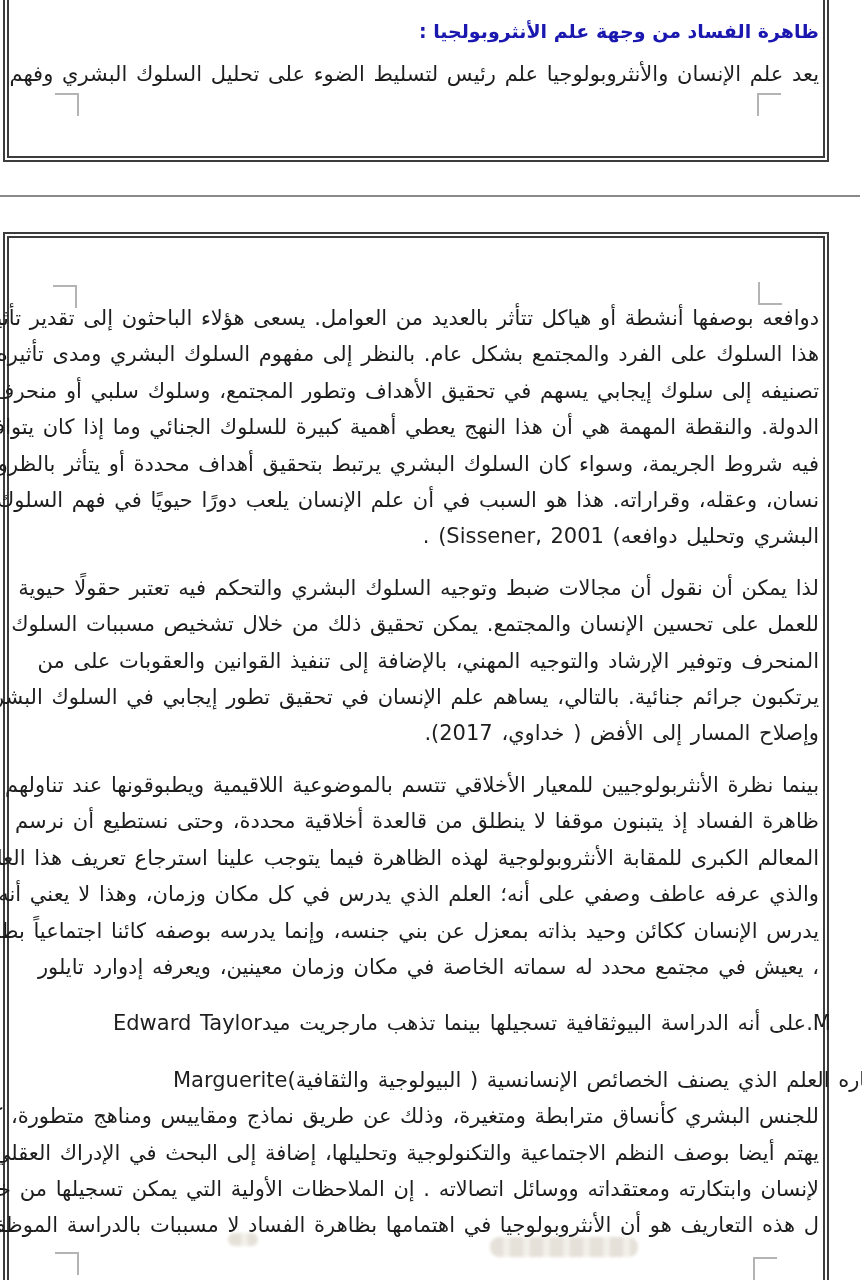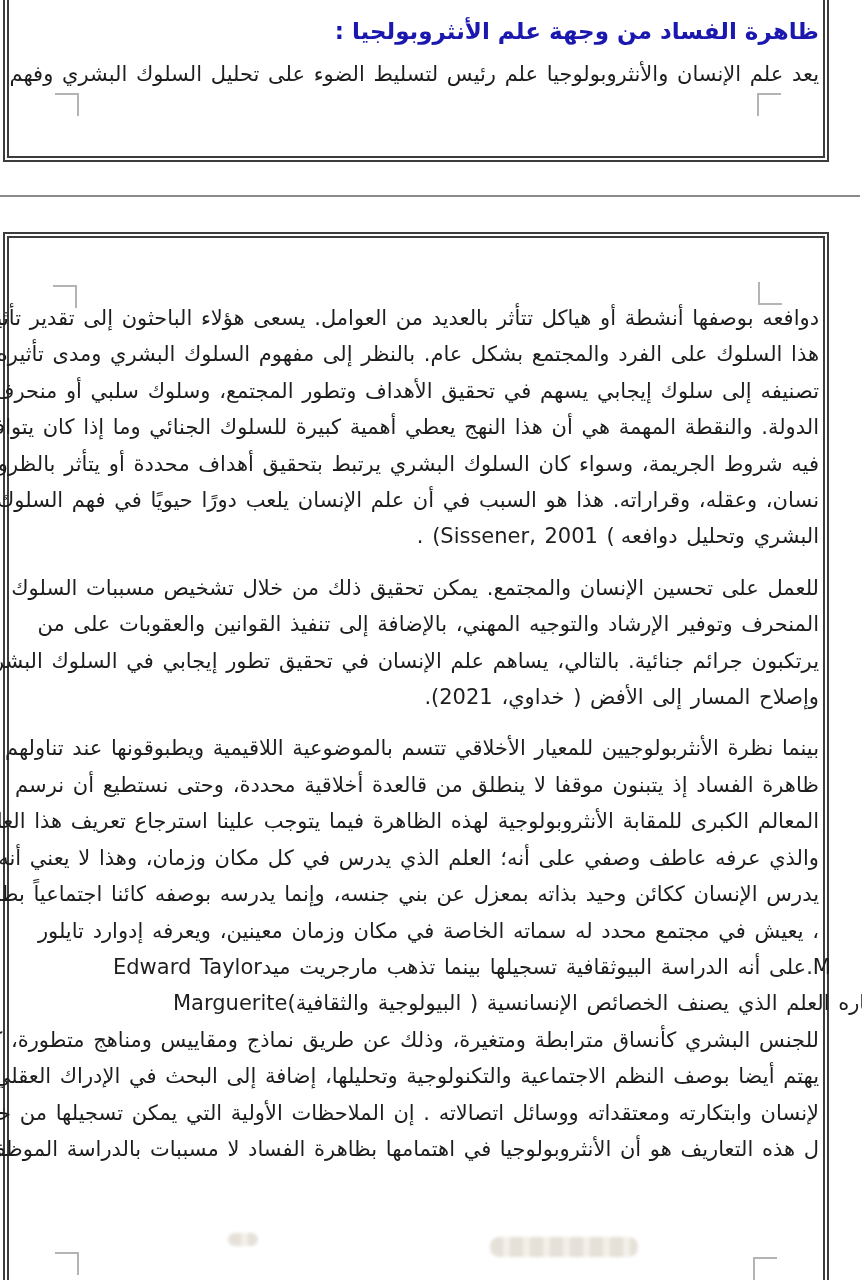--- a/index.html
+++ b/index.html
@@ -17,36 +17,36 @@
   .page{
     position:absolute;left:3px;width:826px;background:#fff;
     border:6px double var(--border-col);box-sizing:border-box;
   }
   #page1{top:-30px;height:192px;}
   #page2{top:232px;height:1060px;border-bottom:none;}
   #page1 .content{padding:38px 4px 0 40px;}
   #page2 .content{padding:62px 4px 0 104px;position:relative;z-index:1;}
   .doc-heading{
     direction:rtl;text-align:right;white-space:nowrap;
-    color:var(--heading-blue);font-weight:bold;font-size:23px;line-height:34px;
+    color:var(--heading-blue);font-weight:bold;font-size:19px;line-height:34px;
   }
   .lead-line{
     direction:rtl;text-align:right;white-space:nowrap;
     color:var(--body-text);font-size:21px;line-height:36px;margin-top:8px;
     word-spacing:2px;
   }
   .para{margin-top:15px;}
   .para:first-child{margin-top:0;}
   .tline{
     font-size:21px;line-height:36.4px;color:var(--body-text);
     white-space:nowrap;word-spacing:2px;
   }
   .tline.right{direction:rtl;text-align:right;}
-  .tline.between{display:flex;justify-content:space-between;direction:ltr;align-items:center;}
-  .tline.end{display:flex;justify-content:flex-end;direction:ltr;gap:6px;align-items:flex-start;}
+  .tline.between{display:flex;justify-content:space-between;direction:ltr;align-items:center;margin-top:20px;}
+  .tline.end{display:flex;justify-content:flex-end;direction:ltr;align-items:flex-start;}
   #separator{
     position:absolute;left:0;top:195px;width:860px;height:0;
     border-top:2px solid #8a8a8a;
   }
   .mark{position:absolute;width:22px;height:21px;border:0 solid var(--mark-col);}
   #m1{left:55px;top:93px;border-top-width:2px;border-right-width:2px;}
   #m2{left:757px;top:93px;border-top-width:2px;border-left-width:2px;}
   #m3{left:53px;top:285px;border-top-width:2px;border-right-width:2px;}
   #m4{left:758px;top:282px;border-bottom-width:2px;border-left-width:2px;}
   #m5{left:55px;top:1252px;border-top-width:2px;border-right-width:2px;}
@@ -83,24 +83,25 @@
         <div class="tline right"><span dir="rtl">تصنيفه إلى سلوك إيجابي يسهم في تحقيق الأهداف وتطور المجتمع، وسلوك سلبي أو منحرف</span></div>
         <div class="tline right"><span dir="rtl">الدولة. والنقطة المهمة هي أن هذا النهج يعطي أهمية كبيرة للسلوك الجنائي وما إذا كان يتوافر</span></div>
         <div class="tline right"><span dir="rtl">فيه شروط الجريمة، وسواء كان السلوك البشري يرتبط بتحقيق أهداف محددة أو يتأثر بالظروف و</span></div>
         <div class="tline right"><span dir="rtl">نسان، وعقله، وقراراته. هذا هو السبب في أن علم الإنسان يلعب دورًا حيويًا في فهم السلوك</span></div>
         <div class="tline end">
           <span dir="ltr">. (Sissener, 2001 ( </span>
           <span dir="rtl">البشري وتحليل دوافعه</span>
         </div>
       </div>
       <div class="para">
+        <div class="tline right"><span dir="rtl">لذا يمكن أن نقول أن مجالات ضبط وتوجيه السلوك البشري والتحكم فيه تعتبر حقولًا حيوية</span></div>
         <div class="tline right"><span dir="rtl">للعمل على تحسين الإنسان والمجتمع. يمكن تحقيق ذلك من خلال تشخيص مسببات السلوك</span></div>
         <div class="tline right"><span dir="rtl">المنحرف وتوفير الإرشاد والتوجيه المهني، بالإضافة إلى تنفيذ القوانين والعقوبات على من</span></div>
         <div class="tline right"><span dir="rtl">يرتكبون جرائم جنائية. بالتالي، يساهم علم الإنسان في تحقيق تطور إيجابي في السلوك البشري</span></div>
-        <div class="tline right"><span dir="rtl">وإصلاح المسار إلى الأفض ( خداوي، 2021).</span></div>
+        <div class="tline right"><span dir="rtl">وإصلاح المسار إلى الأفض ( خداوي، 2017).</span></div>
       </div>
       <div class="para">
         <div class="tline right"><span dir="rtl">بينما نظرة الأنثربولوجيين للمعيار الأخلاقي تتسم بالموضوعية اللاقيمية ويطبوقونها عند تناولهم</span></div>
         <div class="tline right"><span dir="rtl">ظاهرة الفساد إذ يتبنون موقفا لا ينطلق من قالعدة أخلاقية محددة، وحتى نستطيع أن نرسم</span></div>
         <div class="tline right"><span dir="rtl">المعالم الكبرى للمقابة الأنثروبولوجية لهذه الظاهرة فيما يتوجب علينا استرجاع تعريف هذا العلم،</span></div>
         <div class="tline right"><span dir="rtl">والذي عرفه عاطف وصفي على أنه؛ العلم الذي يدرس في كل مكان وزمان، وهذا لا يعني أنه</span></div>
         <div class="tline right"><span dir="rtl">يدرس الإنسان ككائن وحيد بذاته بمعزل عن بني جنسه، وإنما يدرسه بوصفه كائنا اجتماعياً بطبعه</span></div>
         <div class="tline right"><span dir="rtl">، يعيش في مجتمع محدد له سماته الخاصة في مكان وزمان معينين، ويعرفه إدوارد تايلور</span></div>
         <div class="tline between">
           <span dir="ltr">Edward Taylor</span>

